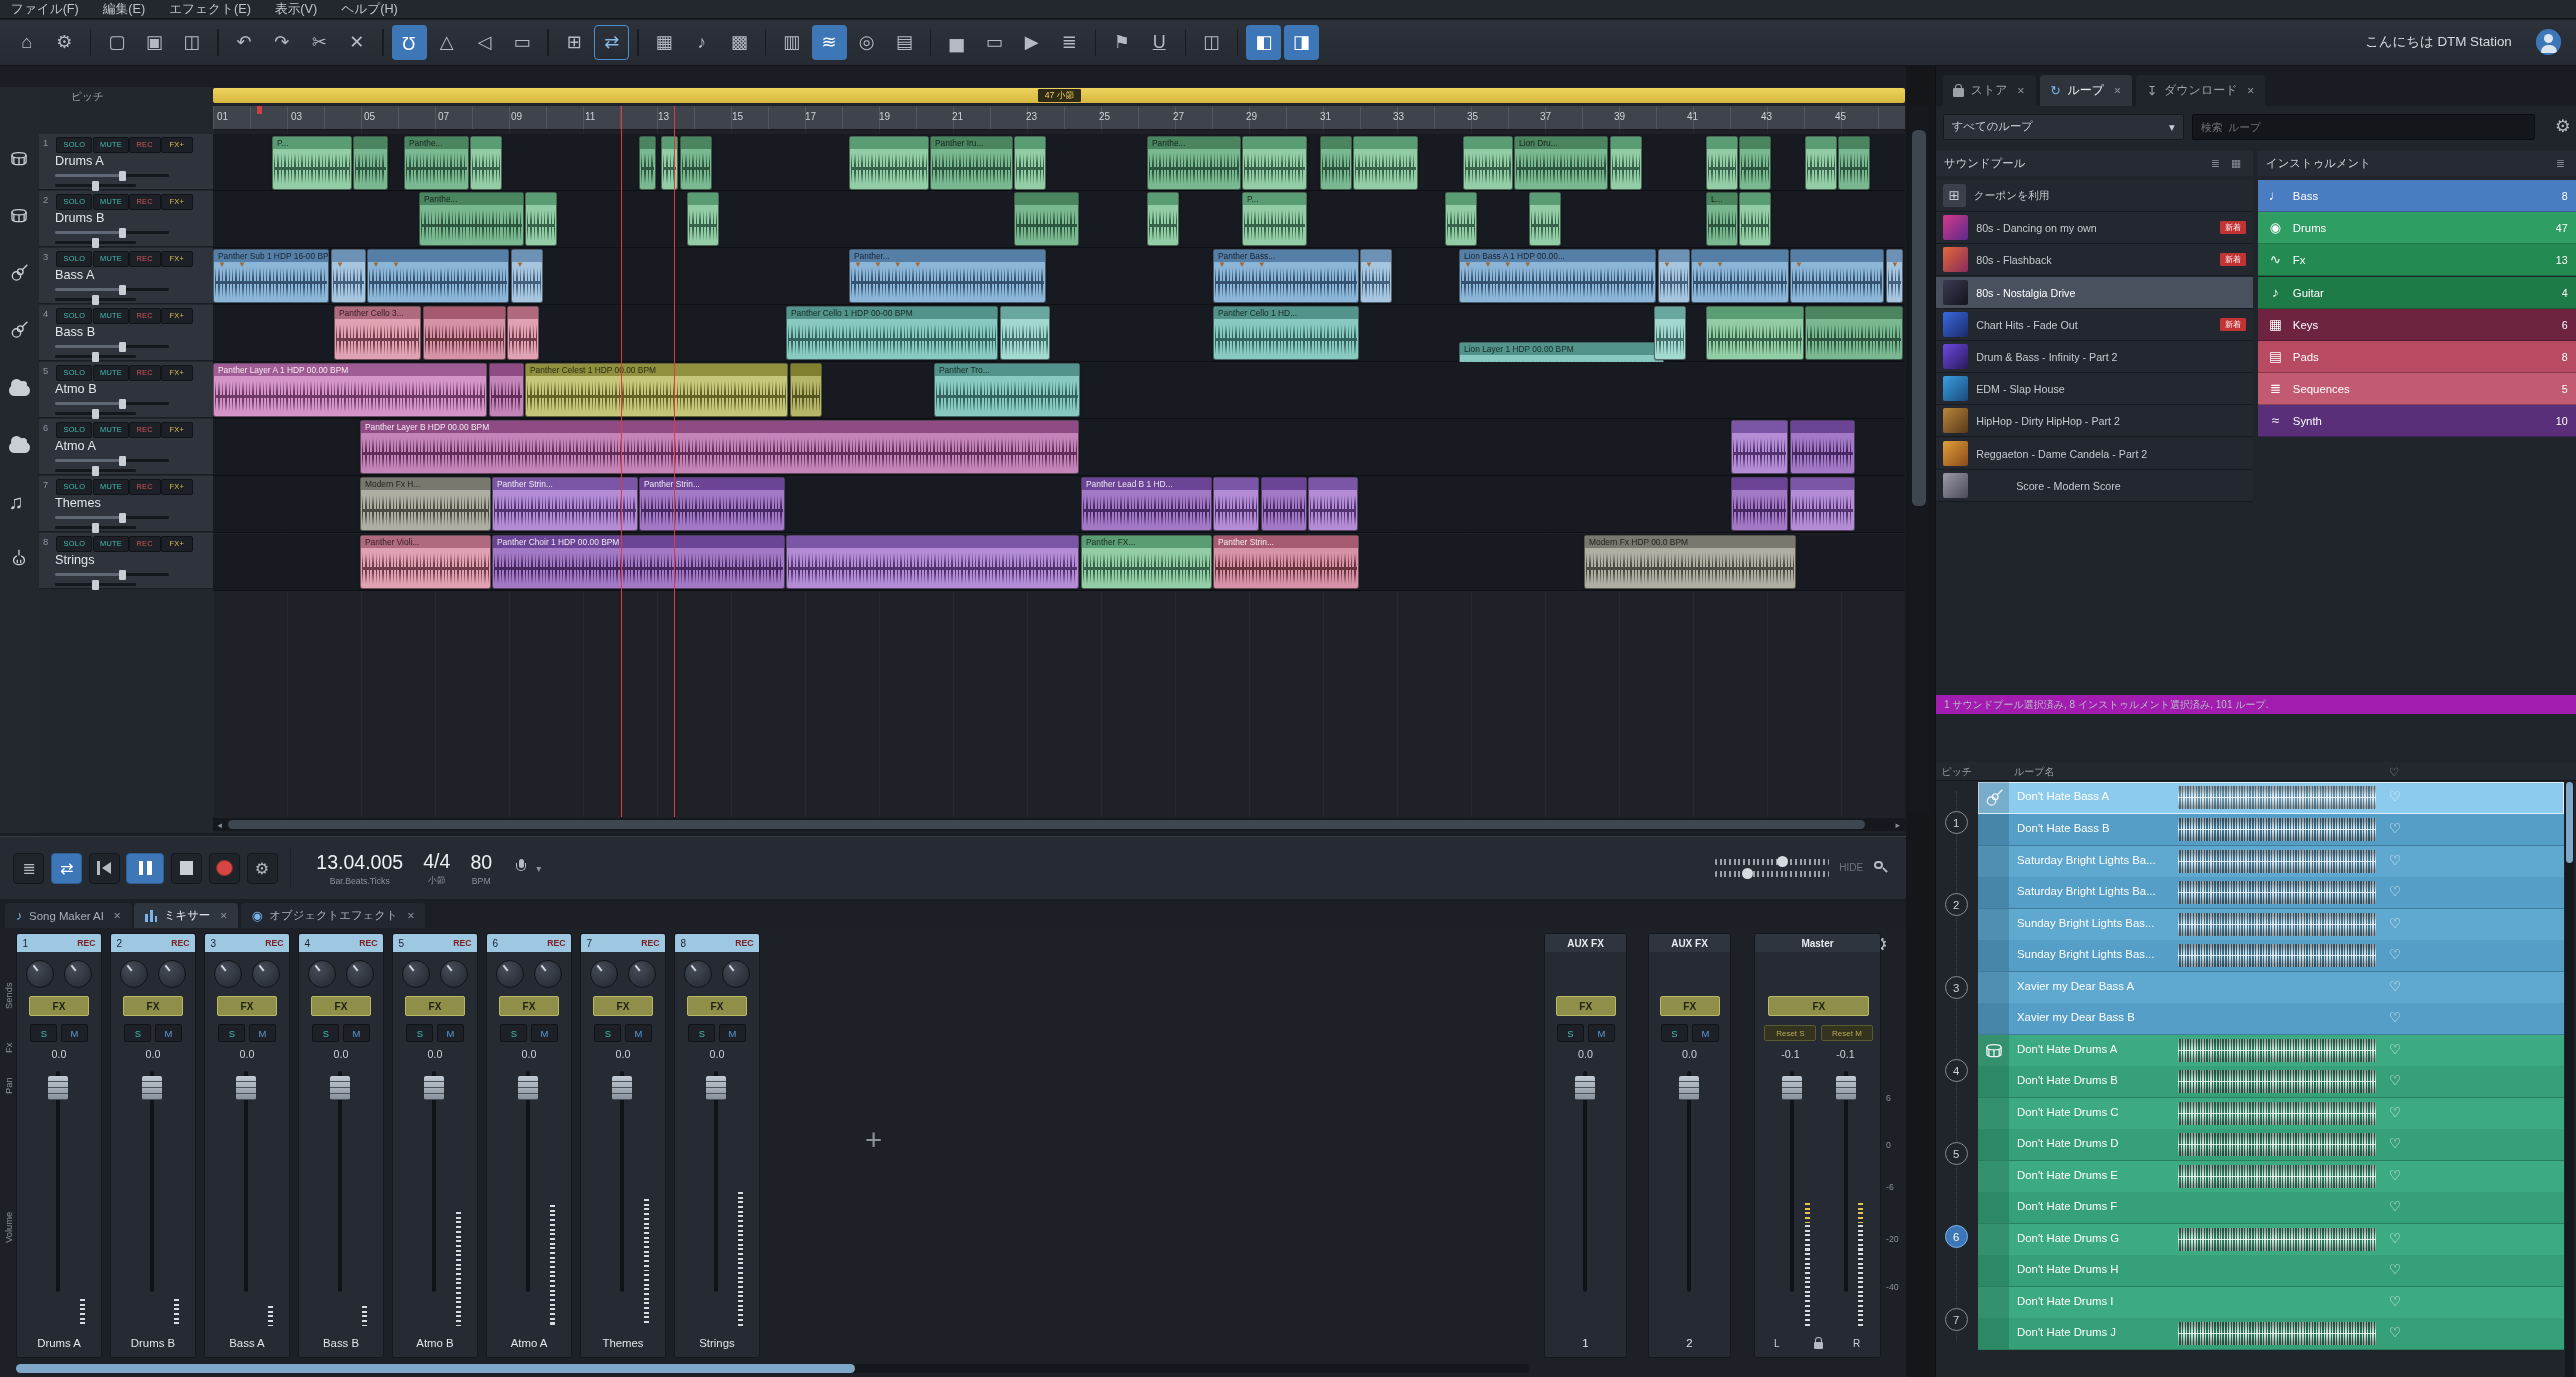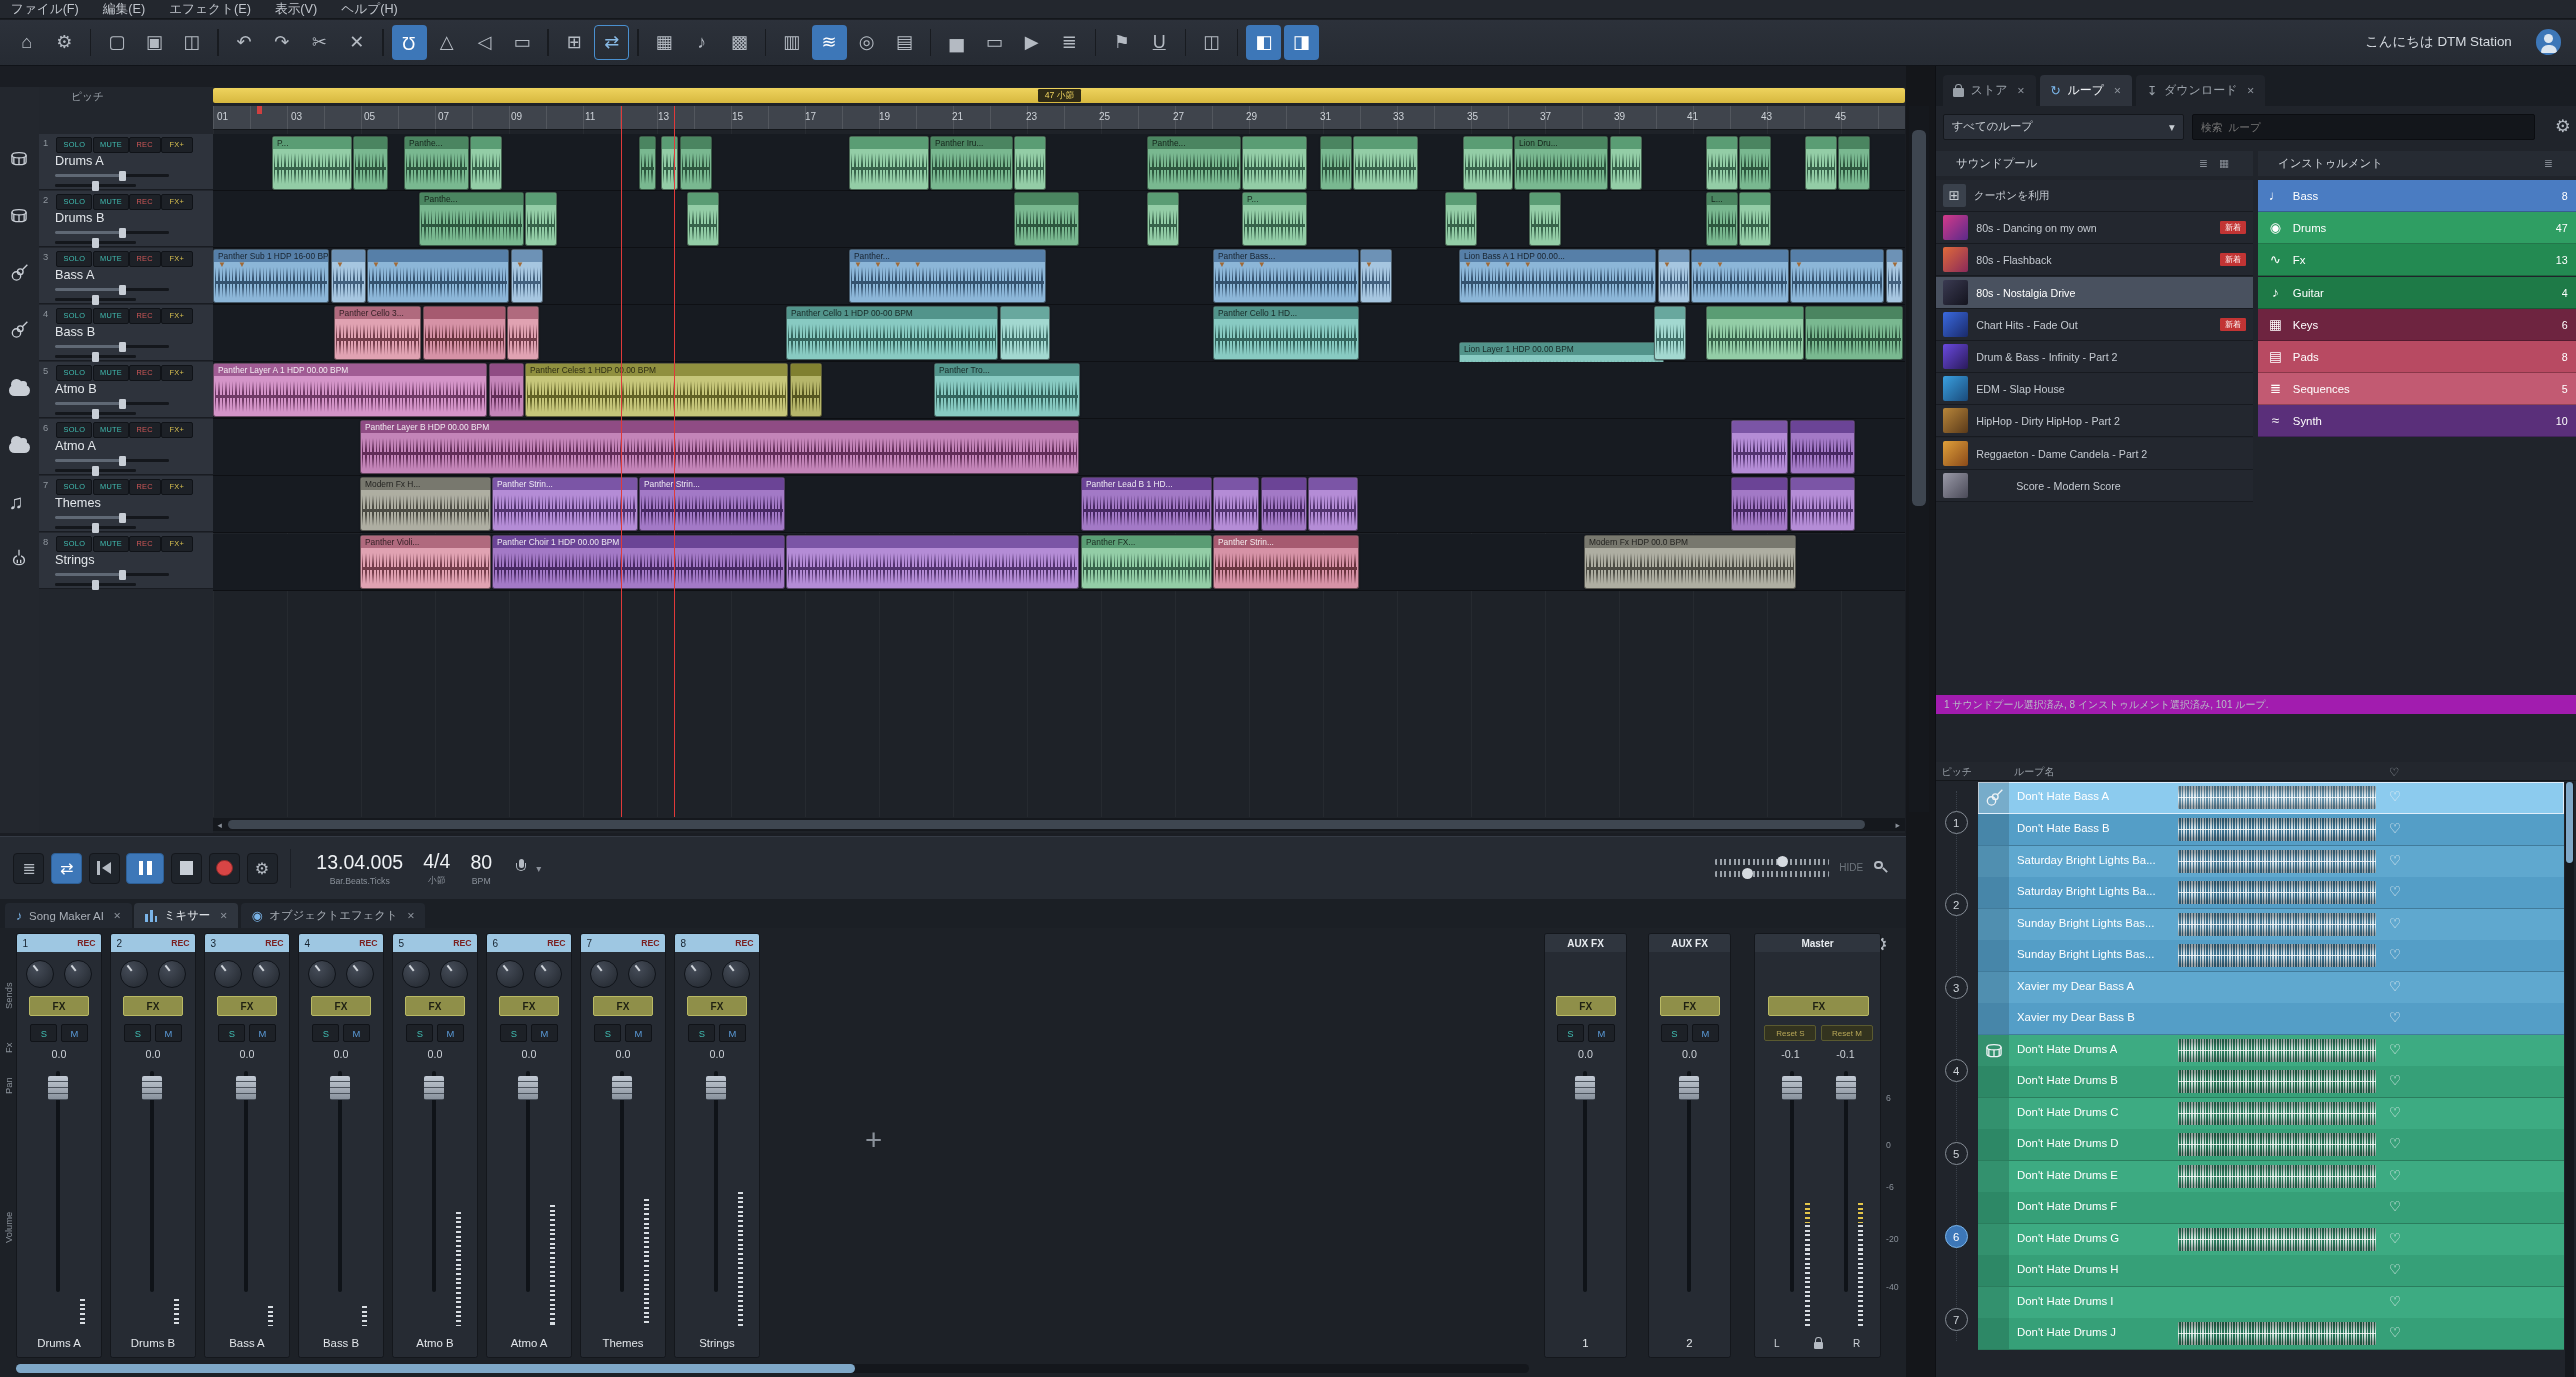--- a/index.html
+++ b/index.html
@@ -133,21 +133,21 @@
 .rtab{height:31px;display:flex;align-items:center;gap:6.7px;padding:0 10.7px;border-radius:4px 4px 0 0;background:#20242b;color:#9aa1a9;font-size:12px}
 .rtab.active{background:#2e333c;color:#f0f3f6}
 .rtab .x{font-size:9.4px;color:#8a9099;margin-left:2.7px}
 .rtab .ic{font-size:12.7px;color:#9aa1a9}
 .rtab.active .ic{color:#7ab4e8}
 .icon-bag{position:relative;width:10.7px;height:8.7px;background:#9aa1a9;border-radius:1.3px;margin-top:4px}
 .icon-bag::before{content:"";position:absolute;left:2px;top:-4px;width:6.7px;height:5.4px;border:1.3px solid #9aa1a9;border-bottom:none;border-radius:3.4px 3.4px 0 0;box-sizing:border-box}
 .rp-drop{position:absolute;left:6.7px;top:48px;width:241px;height:25.5px;background:#2a2f38;border:0.7px solid #14171c;border-radius:2px;display:flex;align-items:center;justify-content:space-between;padding:0 8px;box-sizing:border-box;font-size:11.4px;color:#c8cdd3}
 .rp-search{position:absolute;left:256px;top:48px;width:343px;height:25.5px;background:#13161b;border:0.7px solid #0b0d11;border-radius:2px;color:#aab0b8;font-size:10.7px;padding:0 8px;box-sizing:border-box;font-family:inherit}
 .rp-gear{position:absolute;right:5.4px;top:50px;font-size:17.4px;color:#b4bac2}
-.col-head{position:absolute;top:85px;height:25px;background:#262b33;display:flex;align-items:center;justify-content:space-between;padding:0 20px;box-sizing:border-box;font-size:11.4px;color:#ccd1d7}
+.col-head{position:absolute;top:85px;height:25px;background:#262b33;display:flex;align-items:center;justify-content:space-between;padding:0 8px;box-sizing:border-box;font-size:11.4px;color:#ccd1d7}
 .col-head .hic{color:#8a9099;font-size:10.7px;letter-spacing:4px}
 .sp-item{position:absolute;left:0;width:317px;height:32px;background:#23272f;border-bottom:0.7px solid #171a20;box-sizing:border-box;display:flex;align-items:center;gap:8px;padding:0 6.7px}
 .sp-item.sel{background:#49515f}
 .sp-thumb{width:25.5px;height:25.5px;border-radius:2px;flex:none}
 .sp-name{font-size:10.7px;color:#c5cad1;white-space:nowrap;overflow:hidden;flex:1}
 .sp-item.sel .sp-name{color:#fff}
 .badge{background:#c23434;color:#fff;font-size:8px;padding:1.3px 5.4px;border-radius:1.3px;flex:none}
 .coupon-ic{width:23px;height:23px;background:#3a414c;border-radius:2px;flex:none;display:flex;align-items:center;justify-content:center;color:#c8cdd3;font-size:13.4px}
 .inst-item{position:absolute;left:322px;width:319px;height:32px;border-bottom:0.7px solid rgba(0,0,0,.25);box-sizing:border-box;display:flex;align-items:center;gap:9.4px;padding:0 9.4px;color:#fff;font-size:11.4px}
 .inst-item .cnt{margin-left:auto;font-size:10.7px}

